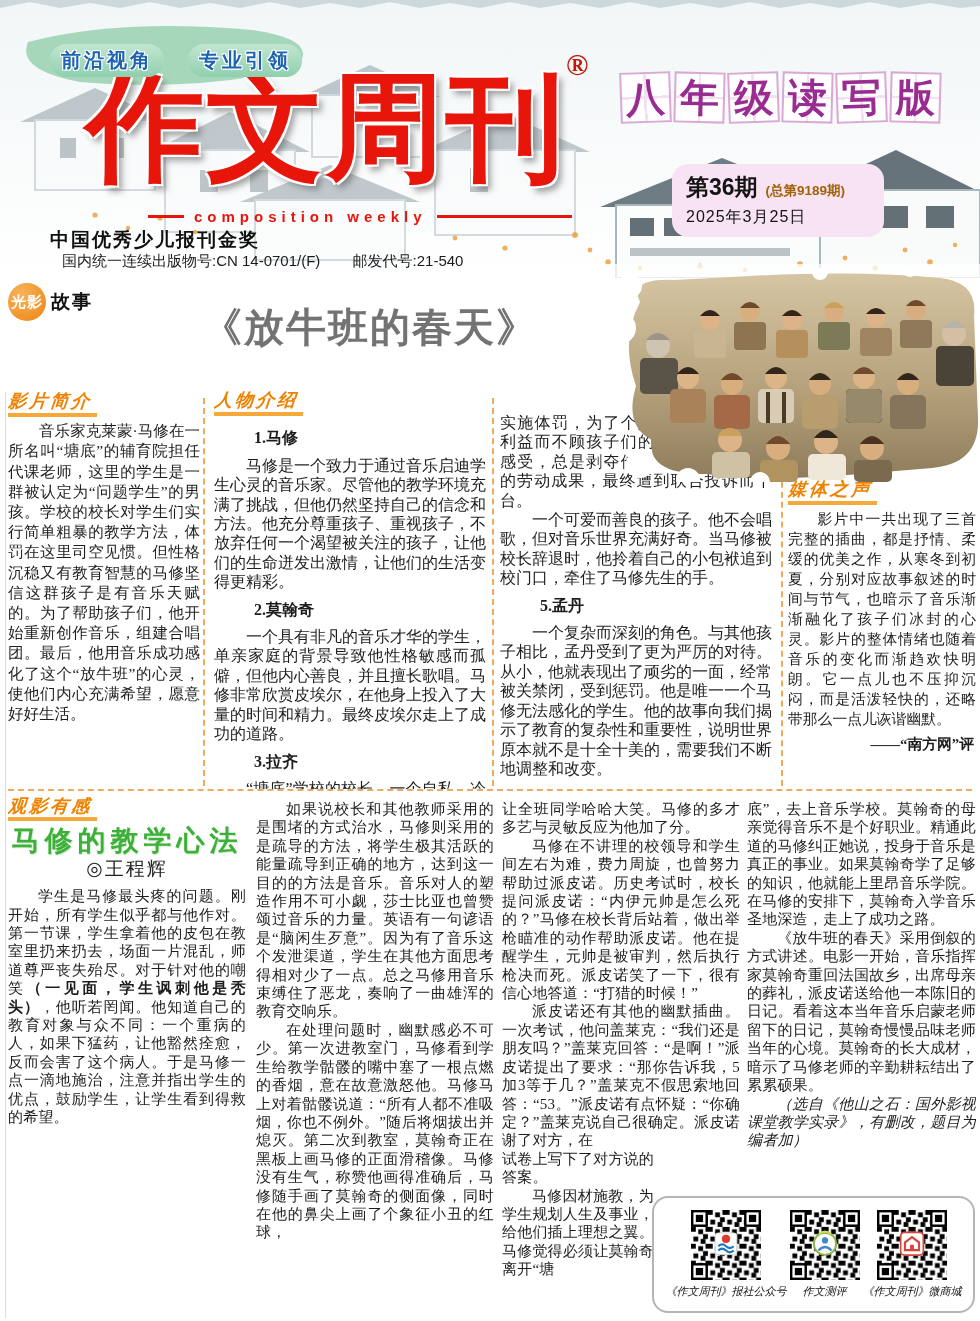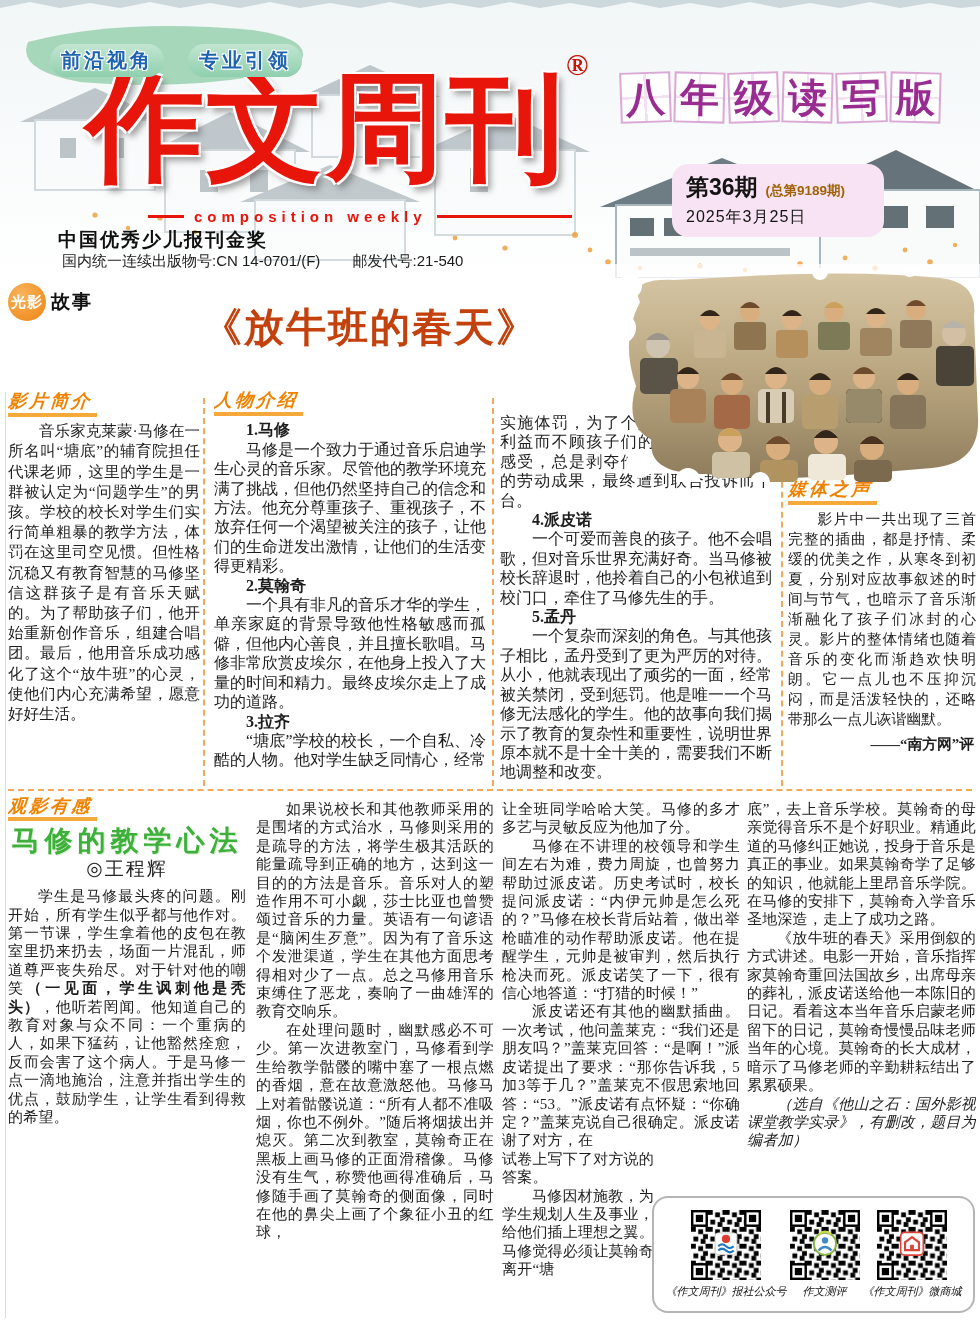--- a/index.html
+++ b/index.html
@@ -17,21 +17,21 @@
   .brand{position:absolute;left:86px;top:58px;z-index:2;font-size:118px;line-height:1.2;
         font-weight:900;color:#e8150b;letter-spacing:2px;
         text-shadow:-2px -2px 0 #fff,2px -2px 0 #fff,-2px 2px 0 #fff,2px 2px 0 #fff,5px 6px 6px rgba(90,90,90,.55);}
   .reg{position:absolute;left:566px;top:48px;z-index:2;font-size:30px;font-weight:700;color:#c61407;}
   .engline{position:absolute;left:148px;top:208px;width:424px;display:flex;align-items:center;z-index:2;}
   .engline .ln{height:2.5px;background:#e8150b;}
   .engline .l{width:36px;}
   .engline .r{flex:1;}
   .eng{color:#e8150b;font-weight:700;font-size:15px;letter-spacing:5px;margin:0 10px;
        font-family:"Liberation Sans",sans-serif;}
-  .award{position:absolute;left:58px;top:227px;z-index:2;font-size:19px;font-weight:900;
+  .award{position:absolute;left:50px;top:227px;z-index:2;font-size:19px;font-weight:900;
          letter-spacing:2px;color:#101010;font-family:"Liberation Sans",sans-serif;}
   .issn{position:absolute;left:62px;top:252px;z-index:2;font-size:15px;color:#1b1b1b;
         font-family:"Liberation Sans",sans-serif;}
   .issn .postal{margin-left:28px;}
   .edition{position:absolute;left:620px;top:72px;z-index:3;display:flex;gap:3px;}
   .tile{width:51px;height:51px;border:2px solid #d9a8d4;background:#fff;box-sizing:border-box;
         background-image:linear-gradient(to right,transparent 47%,#f3e0f1 47%,#f3e0f1 53%,transparent 53%),
                          linear-gradient(to bottom,transparent 47%,#f3e0f1 47%,#f3e0f1 53%,transparent 53%);
         font-size:39px;font-weight:900;color:#992c91;text-align:center;line-height:47px;}
   .tile:nth-child(odd){transform:rotate(-2deg);}
@@ -44,32 +44,32 @@
   .issue-date{font-size:16px;margin-top:4px;letter-spacing:1px;color:#141414;}
 
   
   .colbadge{position:absolute;left:8px;top:283px;display:flex;align-items:center;z-index:2;}
   .colbadge .disc{width:38px;height:38px;border-radius:50%;background:radial-gradient(circle at 35% 30%,#f8b35a,#ee8413);
         color:#fff;font-weight:900;font-size:15px;display:flex;align-items:center;justify-content:center;
         font-family:"Liberation Sans",sans-serif;letter-spacing:1px;}
   .colbadge .rest{font-size:19px;font-weight:900;margin-left:5px;color:#111;
         font-family:Liberation Serif, serif;letter-spacing:2px;}
   .story-title{position:absolute;left:100px;top:300px;width:540px;text-align:center;z-index:2;
-        font-size:40px;font-weight:900;color:#c2410c;letter-spacing:2px;}
+        font-size:40px;font-weight:900;color:#737373;letter-spacing:2px;}
   .sec-h{display:inline-block;font-family:"Liberation Sans",sans-serif;font-weight:900;font-style:italic;
         font-size:18px;color:#ef8200;letter-spacing:3px;border-bottom:4px solid #f6a93b;
         padding:0 6px 2px 0;transform:skewX(-5deg);margin-bottom:4px;}
   .scol{position:absolute;overflow:hidden;box-sizing:border-box;}
   .sc1{left:8px;top:391px;width:192px;height:398px;font-size:15.5px;line-height:20.2px;}
   .scA{left:214px;top:391px;width:272px;height:398px;font-size:16px;line-height:19.4px;}
   .scB{left:500px;top:413px;width:272px;height:378px;font-size:16px;line-height:19.4px;}
   .sc4{left:788px;top:479px;width:188px;height:312px;font-size:14.8px;line-height:20px;}
   .t{margin:0;text-align:justify;text-justify:inter-ideograph;}
   .ind{text-indent:2em;}
-  .char-h{margin:0;font-weight:700;text-indent:2em;}
+  .char-h{margin:8px;font-weight:700;text-indent:2em;}
   .photo-spacer{float:right;width:118px;height:46px;}
   .attrib{margin:5px 2px 0 0;text-align:right;font-weight:600;}
   .vdash{position:absolute;top:398px;height:388px;width:0;border-left:2px dashed #f3a95c;}
   .vd1{left:203px;} .vd2{left:492px;} .vd3{left:781px;top:452px;height:334px;}
   .hdash{position:absolute;left:8px;top:789px;width:964px;border-top:2px dashed #f3a95c;}
   .left-rule{position:absolute;left:5px;top:392px;width:1px;height:926px;background:#dcdcdc;}
   .photo{position:absolute;left:610px;top:268px;width:370px;height:214px;z-index:1;}
 
   
   .ecol{position:absolute;top:800px;overflow:hidden;box-sizing:border-box;
@@ -308,21 +308,20 @@
     <p class="t ind">马修是一个致力于通过音乐启迪学生心灵的音乐家。尽管他的教学环境充满了挑战，但他仍然坚持自己的信念和方法。他充分尊重孩子、重视孩子，不放弃任何一个渴望被关注的孩子，让他们的生命迸发出激情，让他们的生活变得更精彩。</p>
     <p class="char-h">2.莫翰奇</p>
     <p class="t ind">一个具有非凡的音乐才华的学生，单亲家庭的背景导致他性格敏感而孤僻，但他内心善良，并且擅长歌唱。马修非常欣赏皮埃尔，在他身上投入了大量的时间和精力。最终皮埃尔走上了成功的道路。</p>
     <p class="char-h">3.拉齐</p>
     <p class="t ind">“塘底”学校的校长，一个自私、冷酷的人物。他对学生缺乏同情心，经常</p>
   </div>
 
   <div class="scol scB">
     <div class="photo-spacer"></div>
     <p class="t">实施体罚，为了个人利益而不顾孩子们的感受，总是剥夺他人的劳动成果，最终遭到联合投诉而下台。</p>
-    <p class="char-h">4.派皮诺</p>
     <p class="t ind">一个可爱而善良的孩子。他不会唱歌，但对音乐世界充满好奇。当马修被校长辞退时，他拎着自己的小包袱追到校门口，牵住了马修先生的手。</p>
     <p class="char-h">5.孟丹</p>
     <p class="t ind">一个复杂而深刻的角色。与其他孩子相比，孟丹受到了更为严厉的对待。从小，他就表现出了顽劣的一面，经常被关禁闭，受到惩罚。他是唯一一个马修无法感化的学生。他的故事向我们揭示了教育的复杂性和重要性，说明世界原本就不是十全十美的，需要我们不断地调整和改变。</p>
   </div>
 
   <div class="scol sc4">
     <span class="sec-h">媒体之声</span>
     <p class="t ind">影片中一共出现了三首完整的插曲，都是抒情、柔缓的优美之作，从寒冬到初夏，分别对应故事叙述的时间与节气，也暗示了音乐渐渐融化了孩子们冰封的心灵。影片的整体情绪也随着音乐的变化而渐趋欢快明朗。它一点儿也不压抑沉闷，而是活泼轻快的，还略带那么一点儿诙谐幽默。</p>
     <p class="t attrib">——“南方网”评</p>
   </div>

